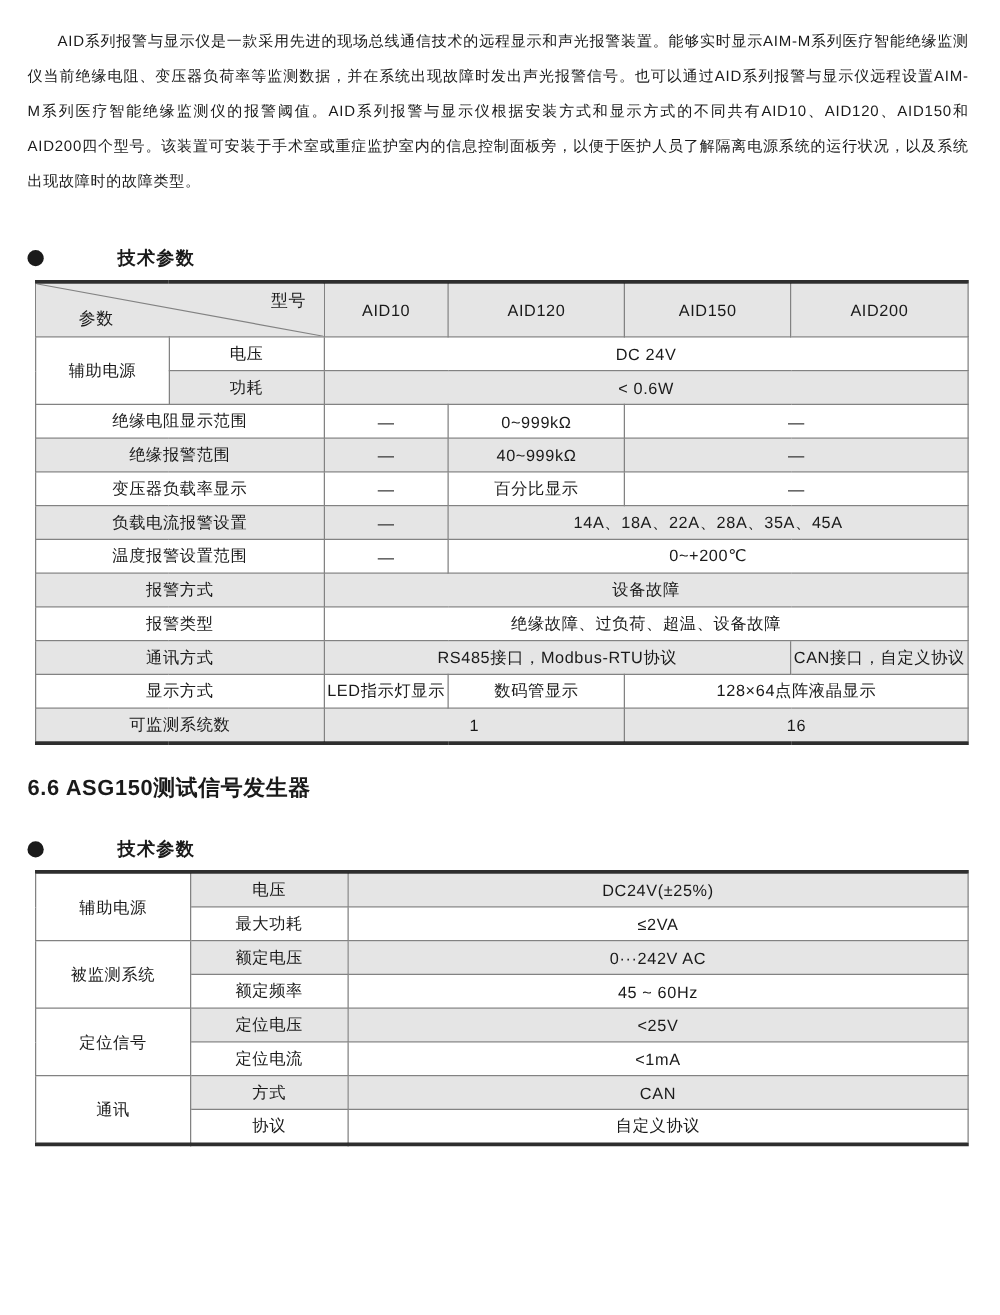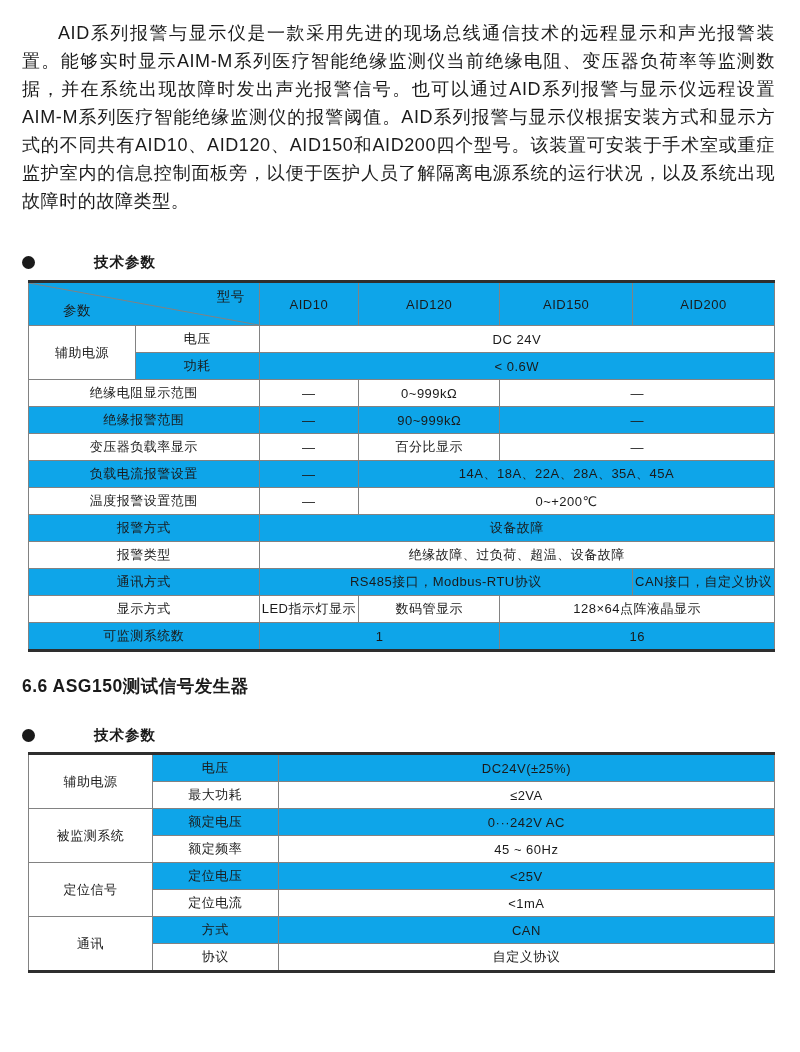--- a/index.html
+++ b/index.html
@@ -8,21 +8,21 @@
     font-family:"Liberation Sans","DejaVu Sans",sans-serif;
     color:#1a1a1a;position:relative;box-sizing:border-box;
     padding:0 25px 0 22px;
   }
   .sec-heading{
     font-size:17.5px;font-weight:bold;letter-spacing:0.5px;
     margin:12px 0 0 0;line-height:24px;
   }
   .sec-heading.second{margin-top:22px;}
   .body-para{
-    font-size:18px;line-height:28px;letter-spacing:0.6px;
+    font-size:12px;line-height:28px;letter-spacing:0.6px;
     text-indent:2em;text-align:justify;margin:19px 0 0 0;
   }
   .body-para.second{margin-top:16px;}
   .tech-label{
     display:flex;align-items:center;margin:38px 0 0 0;height:18px;gap:48px;
   }
   .tech-label.second{margin-top:28px;}
   .tech-label .bullet{
     width:13px;height:13px;border-radius:50%;background:#1a1a1a;
     flex:0 0 auto;margin-right:11px;
@@ -35,21 +35,21 @@
     border-top:3px solid #2e2e2e;border-bottom:3px solid #2e2e2e;
     border-left:1px solid #9a9a9a;border-right:1px solid #9a9a9a;
   }
   table.params td{
     border:1px solid #828282;
     font-size:13px;text-align:center;vertical-align:middle;
     padding:0 2px;letter-spacing:0.5px;
     height:26px;background:#ffffff;overflow:hidden;white-space:nowrap;
   }
   table.params tr.hdr td{height:42px;}
-  table.params td.g{background:#0ea5e9;}
+  table.params td.g{background:#e5e5e5;}
   table.params td.w{background:#ffffff;}
   table.t2{margin-top:8px;}
 
   td.diag{position:relative;padding:0;}
   .diag-svg{position:absolute;left:0;top:0;width:100%;height:100%;display:block;}
   .diag-svg line{stroke:#828282;stroke-width:1;vector-effect:non-scaling-stroke;}
   .diag .corner-top{position:absolute;top:5px;right:14px;font-size:13.5px;}
   .diag .corner-bottom{position:absolute;bottom:5px;left:34px;font-size:13.5px;text-align:center;}
 </style>
 </head>
@@ -98,21 +98,21 @@
       </tr>
       <tr>
         <td class="w" colspan="2">绝缘电阻显示范围</td>
         <td class="w">—</td>
         <td class="w">0~999kΩ</td>
         <td class="w" colspan="2">—</td>
       </tr>
       <tr>
         <td class="g" colspan="2">绝缘报警范围</td>
         <td class="g">—</td>
-        <td class="g">90~999kΩ</td>
+        <td class="g">40~999kΩ</td>
         <td class="g" colspan="2">—</td>
       </tr>
       <tr>
         <td class="w" colspan="2">变压器负载率显示</td>
         <td class="w">—</td>
         <td class="w">百分比显示</td>
         <td class="w" colspan="2">—</td>
       </tr>
       <tr>
         <td class="g" colspan="2">负载电流报警设置</td>

